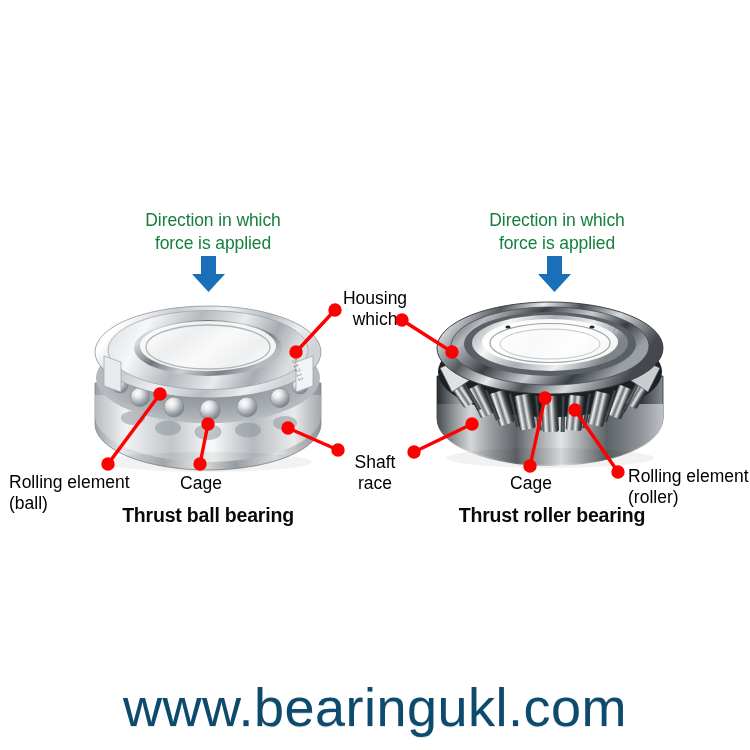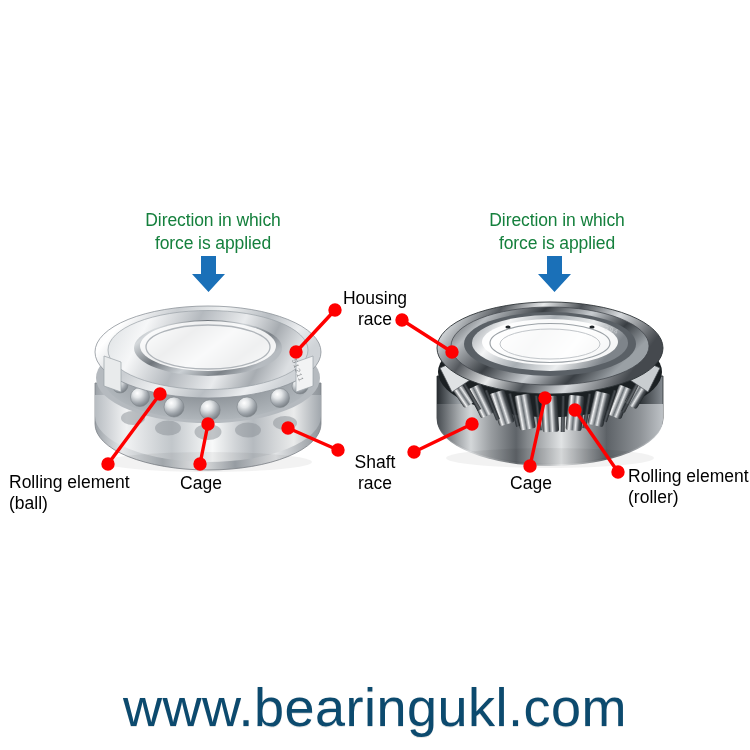--- a/index.html
+++ b/index.html
@@ -394,32 +394,34 @@
 
       <g>
         <line x1="618" y1="472" x2="575" y2="410"></line>
         <circle cx="618" cy="472" r="5"></circle>
         <circle cx="575" cy="410" r="5"></circle>
       </g>
     </g>
   </svg>
 
   <div class="callout center" style="left:330px; top:288px; width:90px;">Housing
-race</div>
+which</div>
 
   <div class="callout center" style="left:343px; top:452px; width:64px;">Shaft
 race</div>
 
   <div class="callout left" style="left:9px; top:472px; width:160px;">Rolling element
 (ball)</div>
 
   <div class="callout center" style="left:168px; top:473px; width:66px;">Cage</div>
 
   <div class="callout center" style="left:498px; top:473px; width:66px;">Cage</div>
 
   <div class="callout left" style="left:628px; top:466px; width:125px;">Rolling element
 (roller)</div>
 
-
+  <div class="figure-title" style="left:84px; top:504px; width:248px;">Thrust ball bearing</div>
+
+  <div class="figure-title" style="left:428px; top:504px; width:248px;">Thrust roller bearing</div>
 
   <div id="watermark">www.bearingukl.com</div>
 
 </div>
 
 </body></html>

